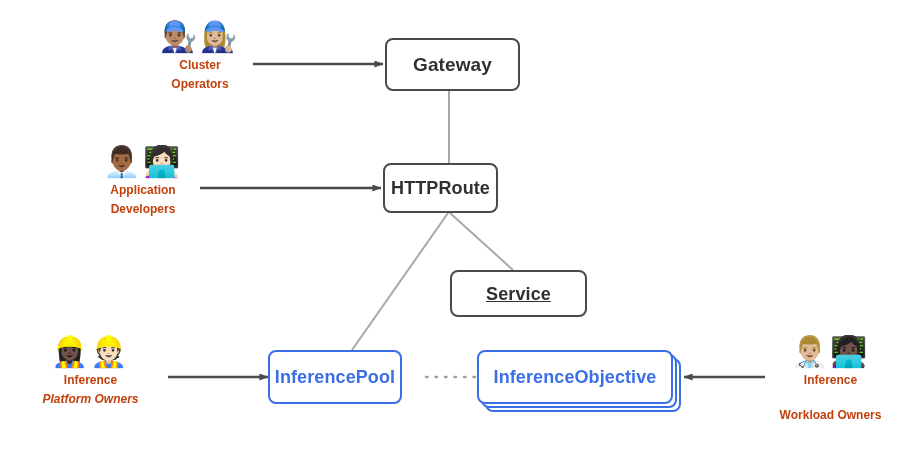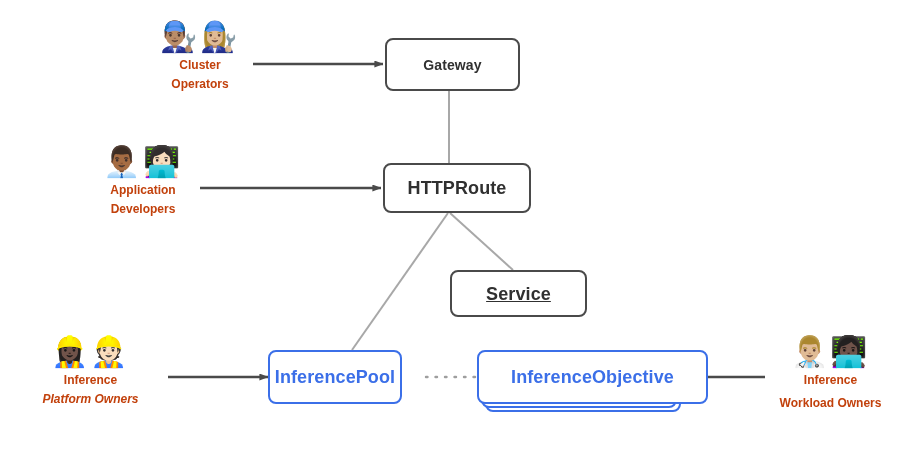--- a/index.html
+++ b/index.html
@@ -101,38 +101,38 @@
 
     <line x1="426" y1="377" x2="475" y2="377" stroke="#9e9e9e" stroke-width="2.4" stroke-linecap="round" stroke-dasharray="1.5 8"></line>
 
     <line x1="253" y1="64" x2="383" y2="64" stroke="#4a4a4a" stroke-width="2.4" marker-end="url(#arrowhead)"></line>
     <line x1="200" y1="188" x2="381" y2="188" stroke="#4a4a4a" stroke-width="2.4" marker-end="url(#arrowhead)"></line>
     <line x1="168" y1="377" x2="268" y2="377" stroke="#4a4a4a" stroke-width="2.4" marker-end="url(#arrowhead)"></line>
     <line x1="765" y1="377" x2="684" y2="377" stroke="#4a4a4a" stroke-width="2.4" marker-end="url(#arrowhead)"></line>
   </svg>
 
   <div class="node dark" style="left:385px; top:38px; width:135px; height:53px;">
-    <span class="node-label" style="font-size:14px;">Gateway</span>
+    <span class="node-label" style="font-size:19px;">Gateway</span>
   </div>
 
-  <div class="node dark" style="left:383px; top:163px; width:148px; height:50px;">
+  <div class="node dark" style="left:383px; top:163px; width:115px; height:50px;">
     <span class="node-label" style="font-size:18px;">HTTPRoute</span>
   </div>
 
   <div class="node dark" style="left:450px; top:270px; width:137px; height:47px;">
     <span class="node-label" style="font-size:18px;text-decoration:underline;">Service</span>
   </div>
 
   <div class="node blue" style="left:268px; top:350px; width:134px; height:54px;">
     <span class="node-label" style="font-size:18px;">InferencePool</span>
   </div>
 
   <div class="stack-layer" style="left:485px; top:358px; width:196px; height:54px;"></div>
   <div class="stack-layer" style="left:481px; top:354px; width:196px; height:54px;"></div>
-  <div class="node blue" style="left:477px; top:350px; width:231px; height:54px;">
+  <div class="node blue" style="left:477px; top:350px; width:196px; height:54px;">
     <span class="node-label" style="font-size:18px;">InferenceObjective</span>
   </div>
 
   <div class="actor" style="left:130px; top:20px; width:140px;">
     <div class="actor-emoji">👨🏽‍🔧👩🏼‍🔧</div>
     <div class="actor-caption">Cluster</div>
     <div class="actor-caption" style="margin-top:0;">Operators</div>
   </div>
 
   <div class="actor" style="left:58px; top:145px; width:170px;">
@@ -143,16 +143,16 @@
 
   <div class="actor" style="left:8px; top:335px; width:165px;">
     <div class="actor-emoji">👷🏿‍♀️👷🏻</div>
     <div class="actor-caption">Inference</div>
     <div class="actor-caption" style="margin-top:0;font-style:italic;">Platform Owners</div>
   </div>
 
   <div class="actor" style="left:763px; top:335px; width:135px;">
     <div class="actor-emoji">👨🏼‍⚕️👩🏿‍💻</div>
     <div class="actor-caption">Inference</div>
-    <div class="actor-caption" style="margin-top:4px;">Workload Owners</div>
+    <div class="actor-caption" style="margin-top:16px;">Workload Owners</div>
   </div>
 
 </div>
 
 </body></html>

